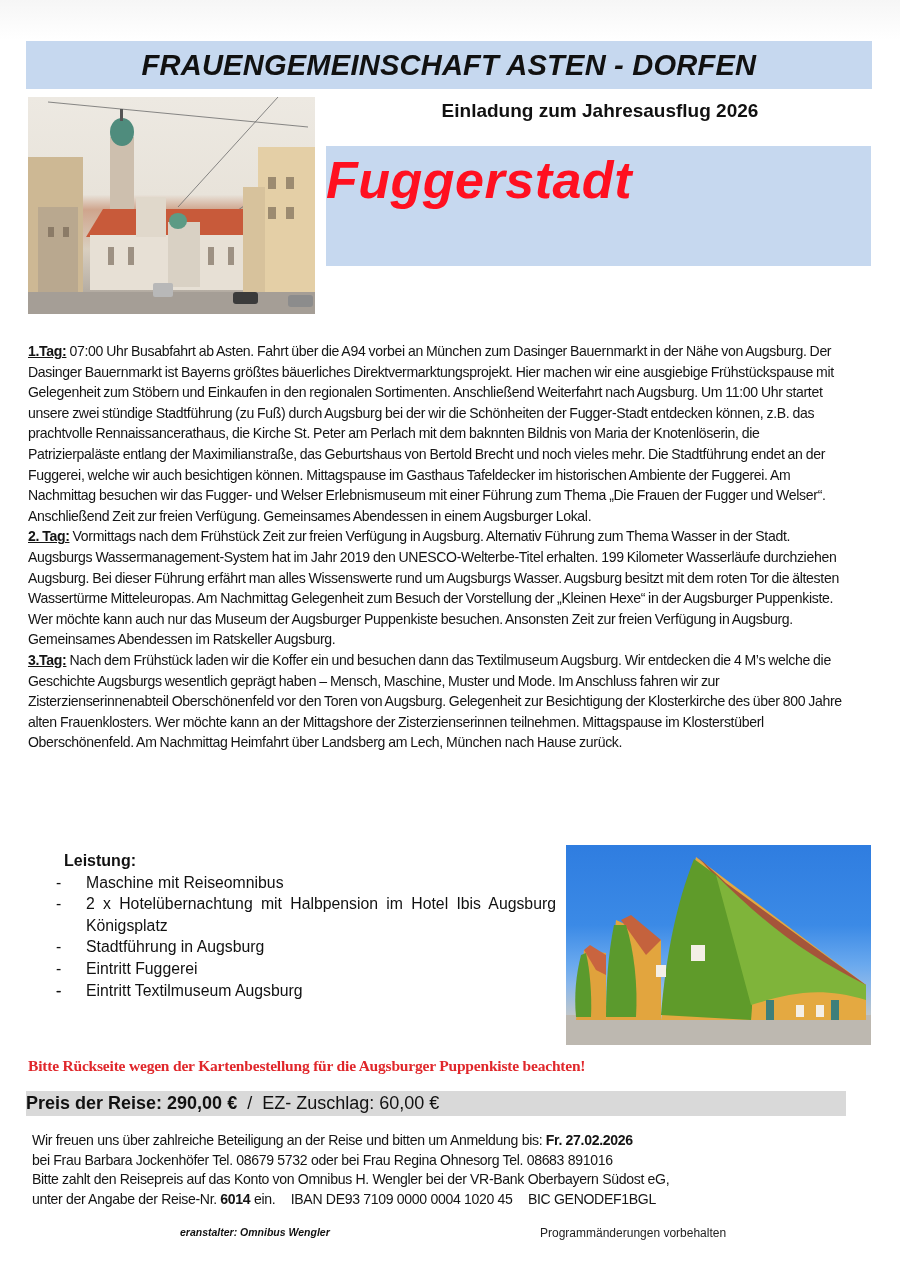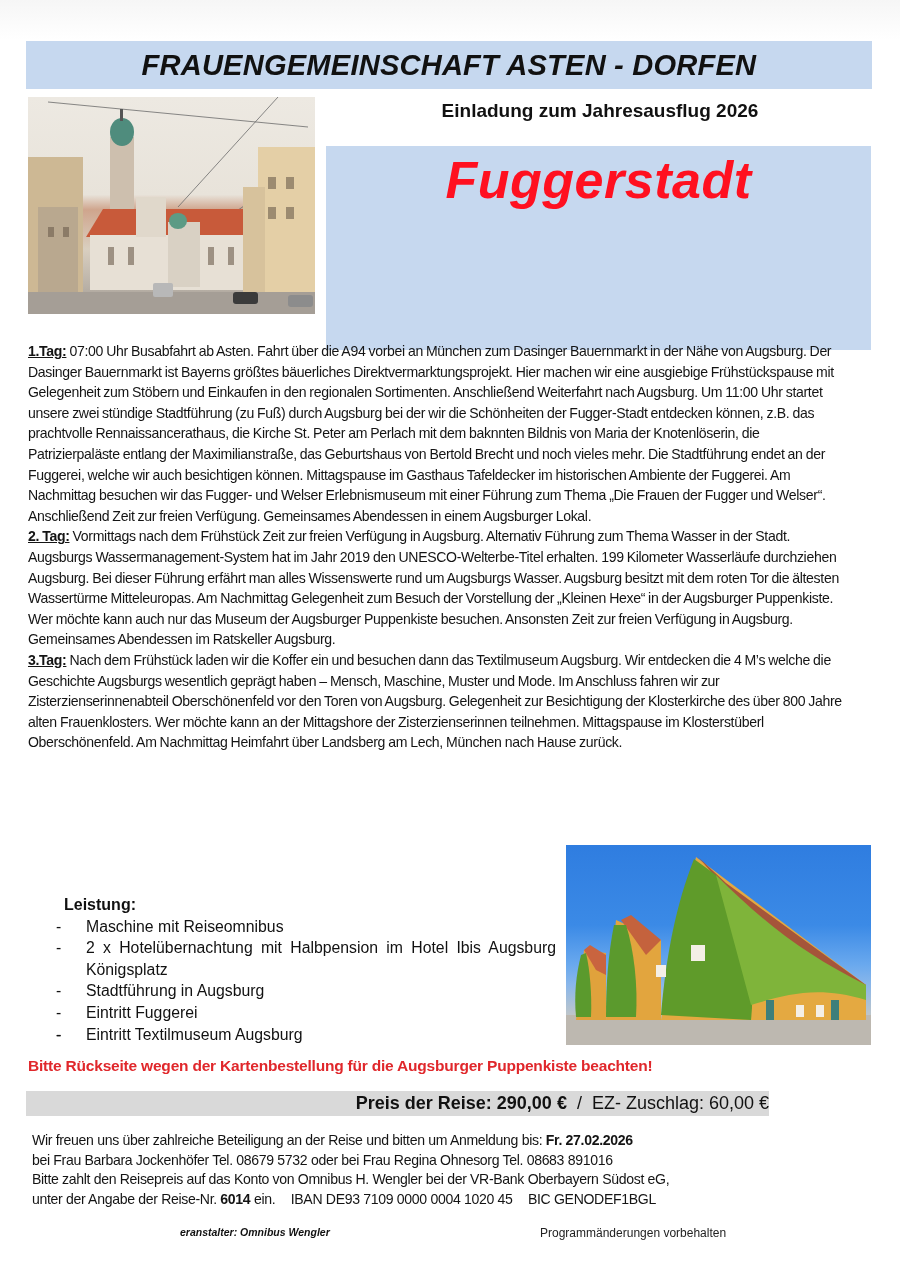--- a/index.html
+++ b/index.html
@@ -16,44 +16,44 @@
 
   .photo { position: absolute; overflow: hidden; }
   .photo-city { left: 28px; top: 97px; width: 287px; height: 217px;
     background: linear-gradient(to bottom, #ede9e2 0%, #e8e3da 45%, #cfa58d 52%, #d9cfc0 70%, #b8b0a6 88%, #9a948c 100%); }
   .photo-fuggerei { left: 566px; top: 845px; width: 305px; height: 200px;
     background: linear-gradient(to bottom, #2f7de0 0%, #3b8ae6 40%, #6aa9ee 60%, #8ab7ea 70%, #cfcabf 90%, #b7b3ad 100%); }
 
   .invite { position: absolute; left: 330px; top: 100px; width: 540px; text-align: center;
     font-weight: bold; font-size: 19px; color: #111; }
 
-  .title-box { position: absolute; left: 326px; top: 146px; width: 545px; height: 204px;
-    background: #c6d8ef; text-align: center; }
+  .title-box { position: absolute; left: 326px; top: 146px; width: 545px; height: 120px;
+    background: #c6d8ef; }
   .title-line { font-weight: bold; font-style: italic; color: #ff1020; font-size: 52px;
     line-height: 56px; letter-spacing: 0.5px; }
   .title-line.l1 { margin-top: 6px; }
   .dates { font-weight: bold; font-style: italic; font-size: 19.5px; color: #111; margin-top: 11px; }
 
   .body-text { position: absolute; left: 28px; top: 341px; width: 845px;
     font-family: "Liberation Sans", sans-serif; font-size: 14.6px; line-height: 20.6px; color: #141414;
     letter-spacing: -0.35px; word-spacing: -0.5px; transform: scaleX(0.965); transform-origin: left top; }
   .day-label { font-weight: bold; text-decoration: underline; }
   .day-para { display: block; }
 
-  .leistung { position: absolute; left: 56px; top: 850px; width: 500px; font-size: 15.8px; line-height: 21.6px; color: #111; margin-top: 44px; }
+  .leistung { position: absolute; left: 56px; top: 850px; width: 500px; font-size: 15.8px; line-height: 21.6px; color: #111; }
   .leistung-title { font-weight: bold; font-size: 16px; margin-left: 8px; }
   .leistung ul { list-style: none; }
   .leistung li { position: relative; padding-left: 30px; text-align: justify; }
   .leistung li .dash { position: absolute; left: 0; top: 0; }
 
   .notice { position: absolute; left: 28px; top: 1057px; width: 845px; font-weight: bold;
-    color: #e0272b; font-size: 15.5px; letter-spacing: -0.2px; }
+    color: #e0272b; font-size: 15.5px; letter-spacing: -0.2px; font-family: Liberation Serif, serif; }
 
-  .price-bar { position: absolute; left: 26px; top: 1091px; width: 743px; height: 25px;
-    background: #d9d9d9; display: flex; align-items: center; justify-content: flex-end; font-size: 18px; color: #111; }
+  .price-bar { position: absolute; left: 26px; top: 1091px; width: 820px; height: 25px;
+    background: #d9d9d9; display: flex; align-items: center; justify-content: flex-start; font-size: 18px; color: #111; }
   .price-bar .strong { font-weight: bold; }
   .price-bar .sep { margin: 0 10px; }
 
   .footer-text { position: absolute; left: 32px; top: 1131px; width: 845px; font-size: 14.6px; line-height: 19.6px;
     color: #141414; letter-spacing: -0.35px; transform: scaleX(0.965); transform-origin: left top; }
   .footer-text b { font-weight: bold; }
   .gap { display: inline-block; width: 16px; }
 
   .organizer { position: absolute; left: 180px; top: 1226px; font-size: 10.5px; font-weight: bold; font-style: italic; color: #111; }
   .changes { position: absolute; left: 540px; top: 1226px; font-size: 12px; color: #222; }

